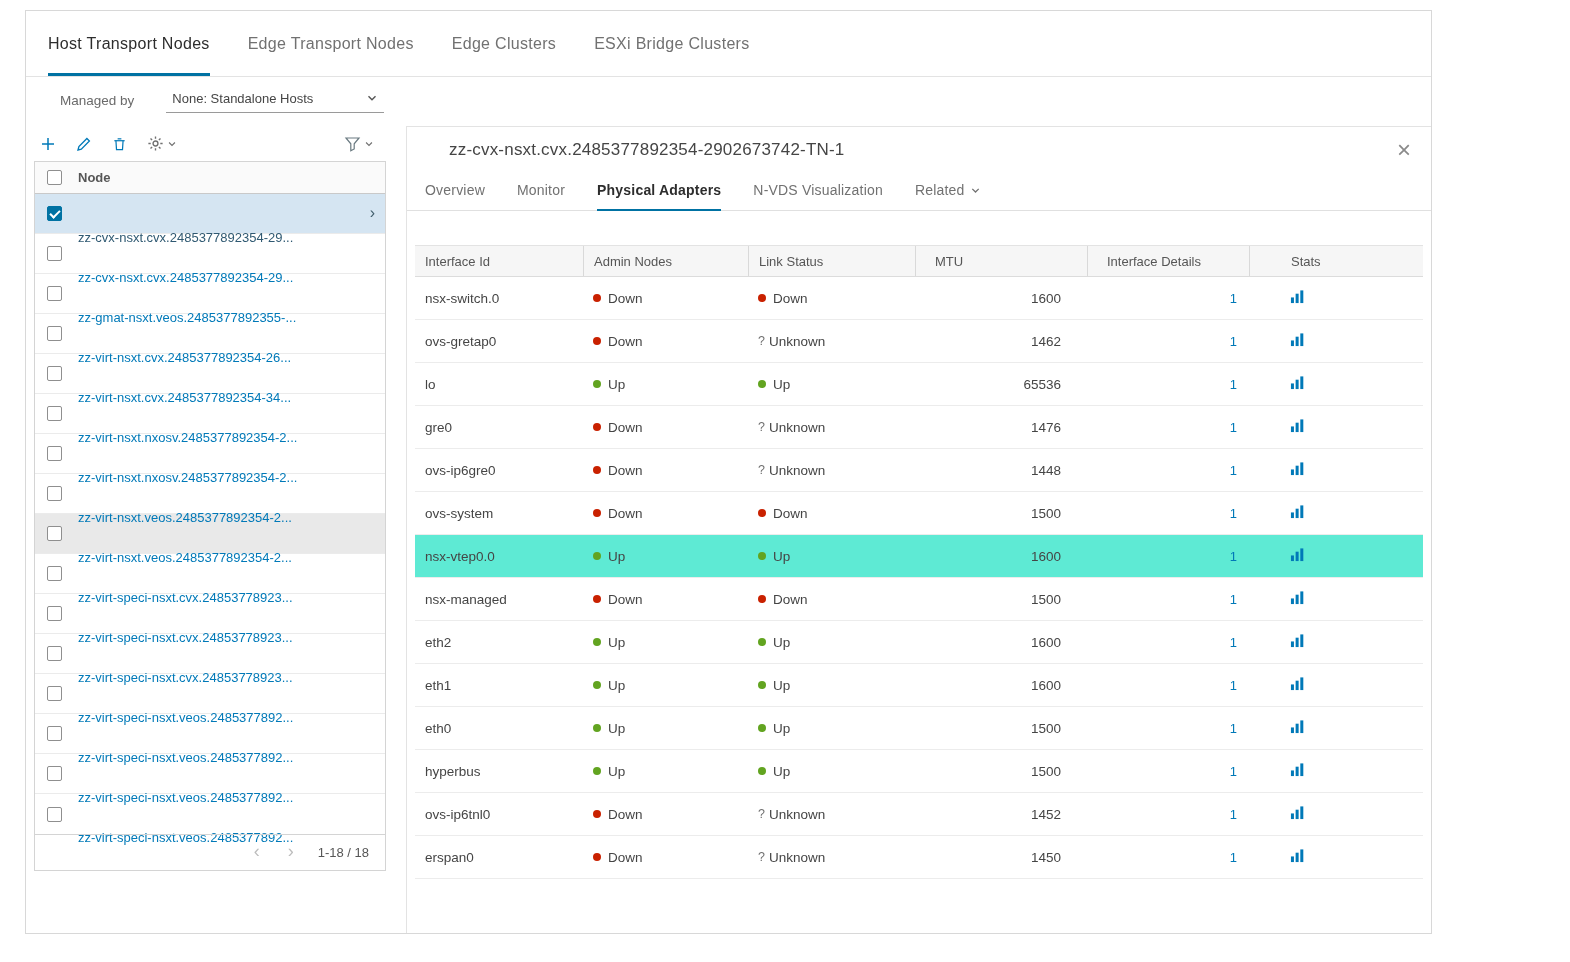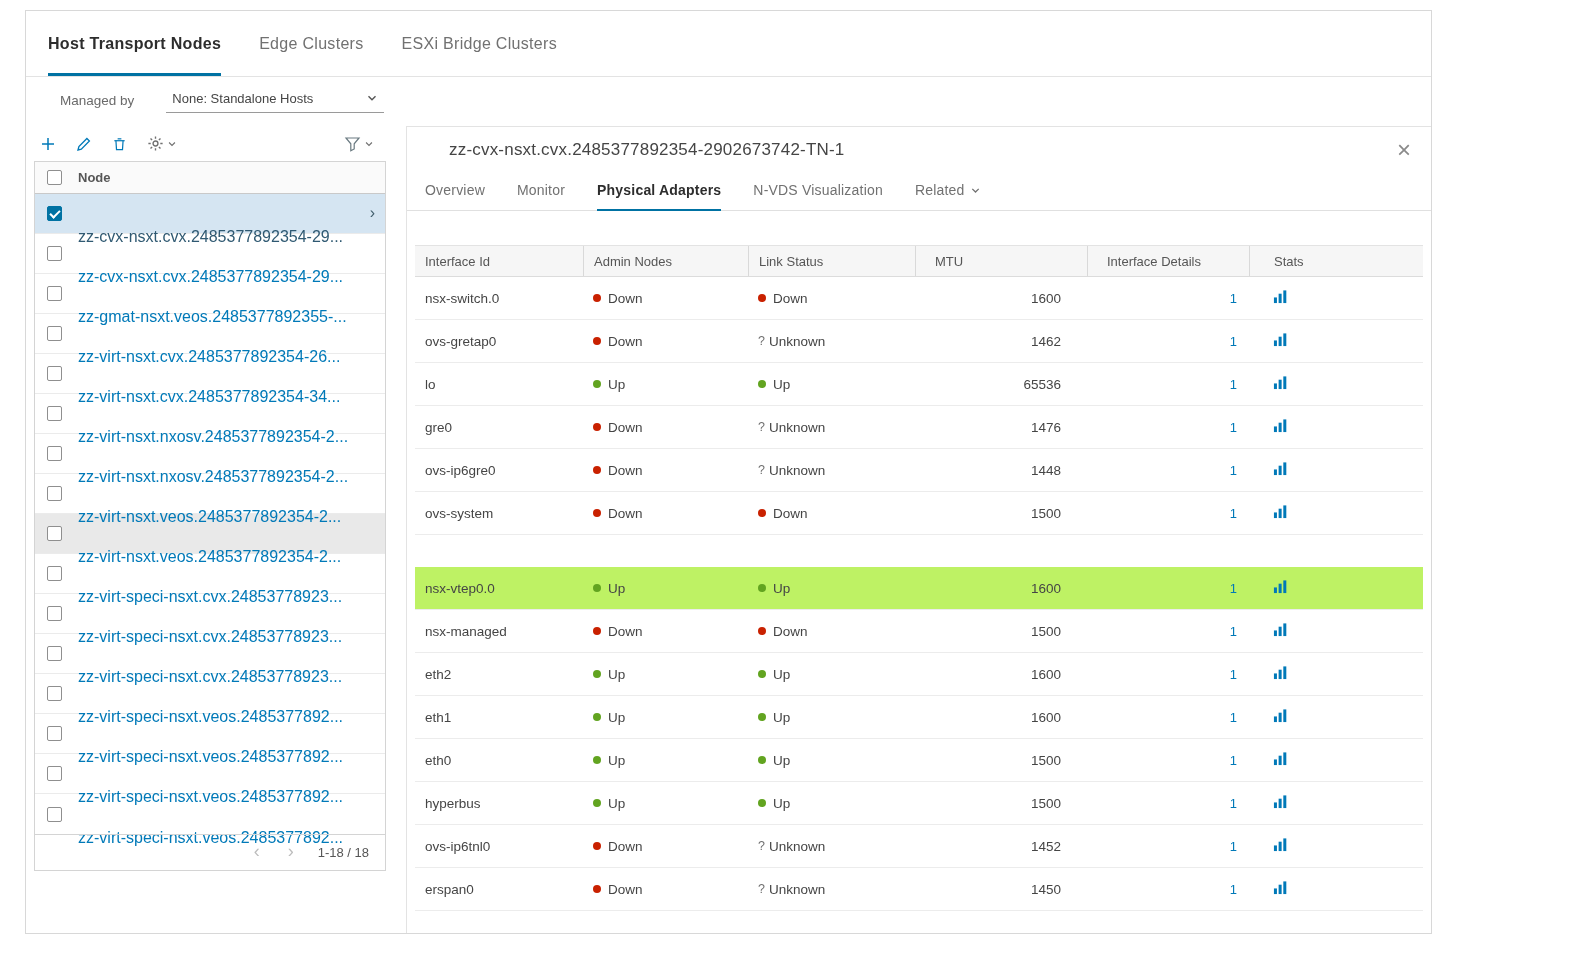--- a/index.html
+++ b/index.html
@@ -8,21 +8,21 @@
   a { text-decoration: none; }
 
   .card { position: absolute; left: 25px; top: 10px; width: 1407px; height: 924px;
     border: 1px solid #d8d8d8; background: #fff; display: flex; flex-direction: column; }
 
   
   .main-tabs-row { display: flex; gap: 38px; padding: 0 22px; height: 66px;
     border-bottom: 1px solid #e3e3e3; flex-shrink: 0; }
   .main-tab { display: flex; align-items: center; font-size: 16px; letter-spacing: .3px;
     color: #717171; cursor: pointer; border-bottom: 3px solid transparent; padding-top: 3px; }
-  .main-tab.active { color: #2d2d2d; font-weight: 700; border-bottom-color: #0072a3; }
+  .main-tab.active { color: #2d2d2d; font-weight: 400; border-bottom-color: #0072a3; }
 
   
   .managed-row { display: flex; align-items: center; height: 46px; padding: 0 10px; flex-shrink: 0; }
   .managed-label { font-size: 13.5px; color: #6a6a6a; margin: 0 32px 0 24px; }
   .dropdown { width: 218px; display: flex; align-items: center; justify-content: space-between;
     border-bottom: 1px solid #9a9a9a; padding: 3px 6px 6px 6px; font-size: 13px; color: #454545; cursor: pointer; }
   .dropdown .dd-caret { color: #555; display: flex; }
 
   
   .content { flex: 1; display: flex; padding: 3px 0 0 8px; min-height: 0; }
@@ -40,21 +40,21 @@
   .node-row { height: 40px; display: flex; align-items: center; border-bottom: 1px solid #ebebeb;
     cursor: pointer; background: #fff; }
   .node-row:last-child { border-bottom: none; }
   .node-row.selected { background: #d5e5f2; }
   .node-row.muted { background: #e9e9e9; }
   .cb { width: 15px; height: 15px; border: 1px solid #8f8f8f; border-radius: 2px;
     margin: 0 16px 0 12px; flex-shrink: 0; background: #fff; position: relative; cursor: pointer; }
   .cb.checked { background: #0072a3; border-color: #0072a3; }
   .cb.checked::after { content: ""; position: absolute; left: 4px; top: 1px; width: 4px; height: 8px;
     border: solid #fff; border-width: 0 2px 2px 0; transform: rotate(45deg); }
-  .node-link { font-size: 16px; color: #0079b8; white-space: nowrap; overflow: hidden; flex: 1; margin-top: 47px; }
+  .node-link { font-size: 13px; color: #0079b8; white-space: nowrap; overflow: hidden; flex: 1; margin-top: 47px; }
   .node-row.selected .node-link { color: #2f5972; }
   .row-chevron { color: #44606f; font-size: 16px; padding: 0 10px 2px 4px; }
 
   .pagination { height: 36px; border-top: 1px solid #d4d4d4; display: flex; align-items: center;
     justify-content: flex-end; padding-right: 16px; font-size: 13px; color: #565656; }
   .page-btn { color: #bdbdbd; font-size: 18px; line-height: 1; padding: 0 14px 3px 14px; cursor: default; }
   .page-info { margin-left: 10px; }
 
   
   .detail-panel { flex: 1; margin-left: 20px; border: 1px solid #e3e3e3; border-right: none; border-bottom: none;
@@ -71,48 +71,49 @@
   .tab-caret { display: flex; color: #717171; }
 
   .adapter-table { margin: 34px 8px 0 8px; }
   .a-header { display: flex; height: 32px; background: #f6f6f6; align-items: center;
     border-top: 1px solid #e3e3e3; border-bottom: 1px solid #dcdcdc;
     font-size: 13px; color: #565656; font-weight: 400; }
   .a-header .a-cell { height: 100%; display: flex; align-items: center; border-left: 1px solid #d9d9d9; }
   .a-header .a-cell:first-child { border-left: none; }
   .a-row { display: flex; height: 43px; align-items: center; border-bottom: 1px solid #ececec;
     font-size: 13.5px; color: #454545; background: #fff; }
-  .a-row.highlighted { background: #bef264; margin-top: 32px; }
+  .a-row.highlighted { background: #5eead4; }
 
   .a-cell { overflow: hidden; white-space: nowrap; }
   .c0 { width: 168px; padding-left: 10px; }
   .c1 { width: 165px; padding-left: 10px; display: flex; align-items: center; }
   .c2 { width: 167px; padding-left: 10px; display: flex; align-items: center; }
   .c3 { width: 172px; }
   .c4 { width: 162px; }
-  .c5 { flex: 1; padding-left: 24px; }
+  .c5 { flex: 1; padding-left: 41px; }
   .a-header .c3, .a-header .c4 { padding-left: 19px; justify-content: flex-start; }
   .a-row .c3 { text-align: right; padding-right: 26px; }
   .a-row .c4 { text-align: right; padding-right: 12px; }
 
   .dot { width: 8px; height: 8px; border-radius: 50%; display: inline-block; margin-right: 7px; flex-shrink: 0; }
   .dot.up { background: #62a420; }
   .dot.down { background: #c92100; }
   .q-mark { color: #717171; font-size: 12.5px; margin-right: 4px; }
   .status-text { color: #454545; }
   .detail-link { color: #0079b8; font-size: 13px; cursor: pointer; }
   .chart-icon { display: inline-flex; cursor: pointer; }
 </style>
 </head>
 <body>
 
 <div class="card">
 
   <div class="main-tabs-row">
       <div class="main-tab active">Host Transport Nodes</div>
+      <div class="main-tab">Edge Transport Nodes</div>
       <div class="main-tab">Edge Clusters</div>
       <div class="main-tab">ESXi Bridge Clusters</div>
     </div>
 
   <div class="managed-row">
     <span class="managed-label">Managed by</span>
     <div class="dropdown">
       <span>None: Standalone Hosts</span>
       <span class="dd-caret">
         <svg width="12" height="12" viewBox="0 0 12 12">

